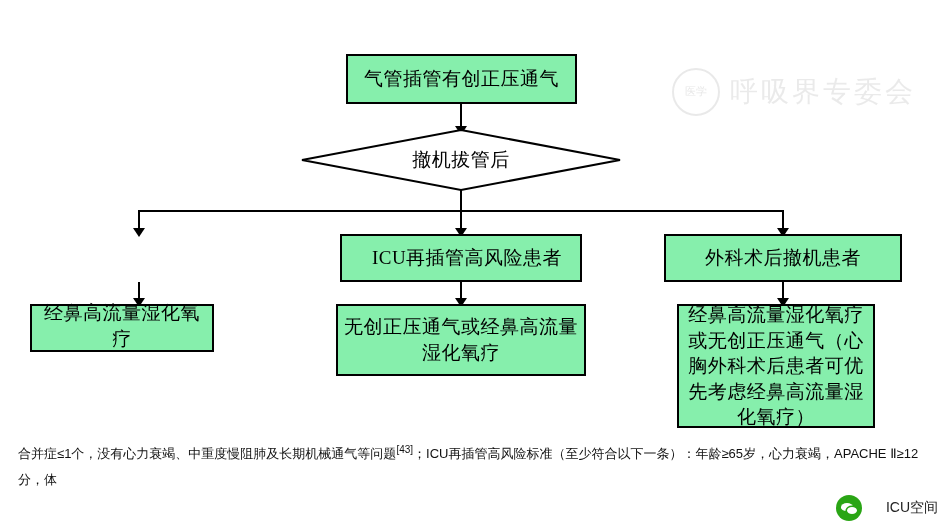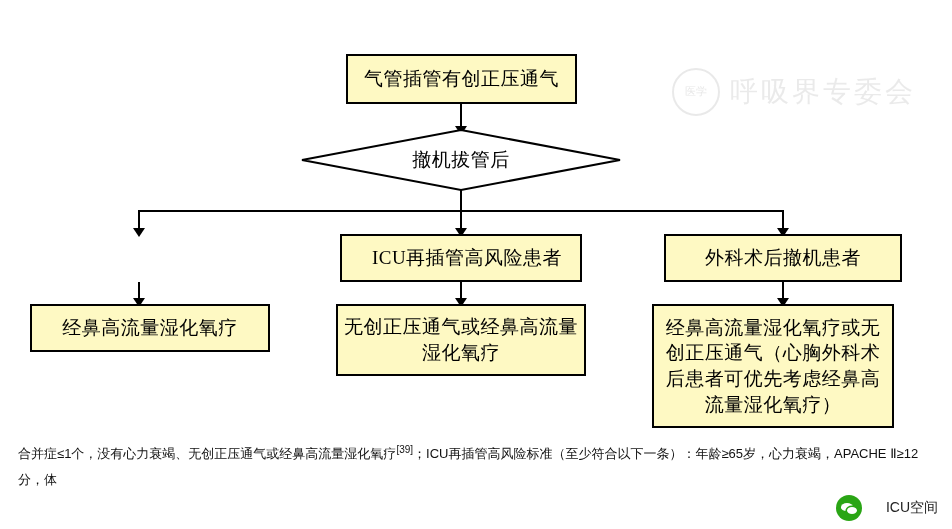--- a/index.html
+++ b/index.html
@@ -17,21 +17,21 @@
   }
   #canvas {
     position: relative;
     width: 952px;
     height: 529px;
   }
 
   .box {
     position: absolute;
     border: 2px solid #000;
-    background: #fef9c3;
+    background: #86efac;
     box-sizing: border-box;
     display: flex;
     align-items: center;
     justify-content: center;
     text-align: center;
     line-height: 1.35;
     font-size: 19px;
     letter-spacing: 0.5px;
     padding: 2px 6px;
   }
@@ -203,28 +203,28 @@
 
   <div class="line v" style="left:138px; top:282px; height:18px;"></div>
   <div class="arrowhead" style="left:133px; top:298px;"></div>
 
   <div class="line v" style="left:460px; top:282px; height:18px;"></div>
   <div class="arrowhead" style="left:455px; top:298px;"></div>
 
   <div class="line v" style="left:782px; top:282px; height:18px;"></div>
   <div class="arrowhead" style="left:777px; top:298px;"></div>
 
-  <div class="box" style="left:30px; top:304px; width:240px; height:48px;">经鼻高流量湿化氧疗</div>
+  <div class="box" style="left:30px; top:304px; width:184px; height:48px;font-family:Liberation Mono, monospace;">经鼻高流量湿化氧疗</div>
 
   <div class="box" style="left:336px; top:304px; width:250px; height:72px;">无创正压通气或经鼻高流量湿化氧疗</div>
 
-  <div class="box" style="left:652px; top:304px; width:242px; height:124px;">经鼻高流量湿化氧疗或无创正压通气（心胸外科术后患者可优先考虑经鼻高流量湿化氧疗）</div>
+  <div class="box" style="left:677px; top:304px; width:198px; height:124px;">经鼻高流量湿化氧疗或无创正压通气（心胸外科术后患者可优先考虑经鼻高流量湿化氧疗）</div>
 
   <div class="footnote">
-    <div><span>合并症≤1个，没有心力衰竭、无创正压通气或经鼻高流量湿化氧疗</span><sup>[39]</sup><span>；ICU再插管高风险标准（至少符合以下一条）：年龄≥65岁，心力衰竭，APACHE Ⅱ≥12分，体</span></div>
+    <div><span>合并症≤1个，没有心力衰竭、中重度慢阻肺及长期机械通气等问题</span><sup>[43]</sup><span>；ICU再插管高风险标准（至少符合以下一条）：年龄≥65岁，心力衰竭，APACHE Ⅱ≥12分，体</span></div>
 
   </div>
 
   <div class="wechat">
     <div class="wicon"></div>
     <div class="wtext">ICU空间</div>
   </div>
 
 </div>
 

